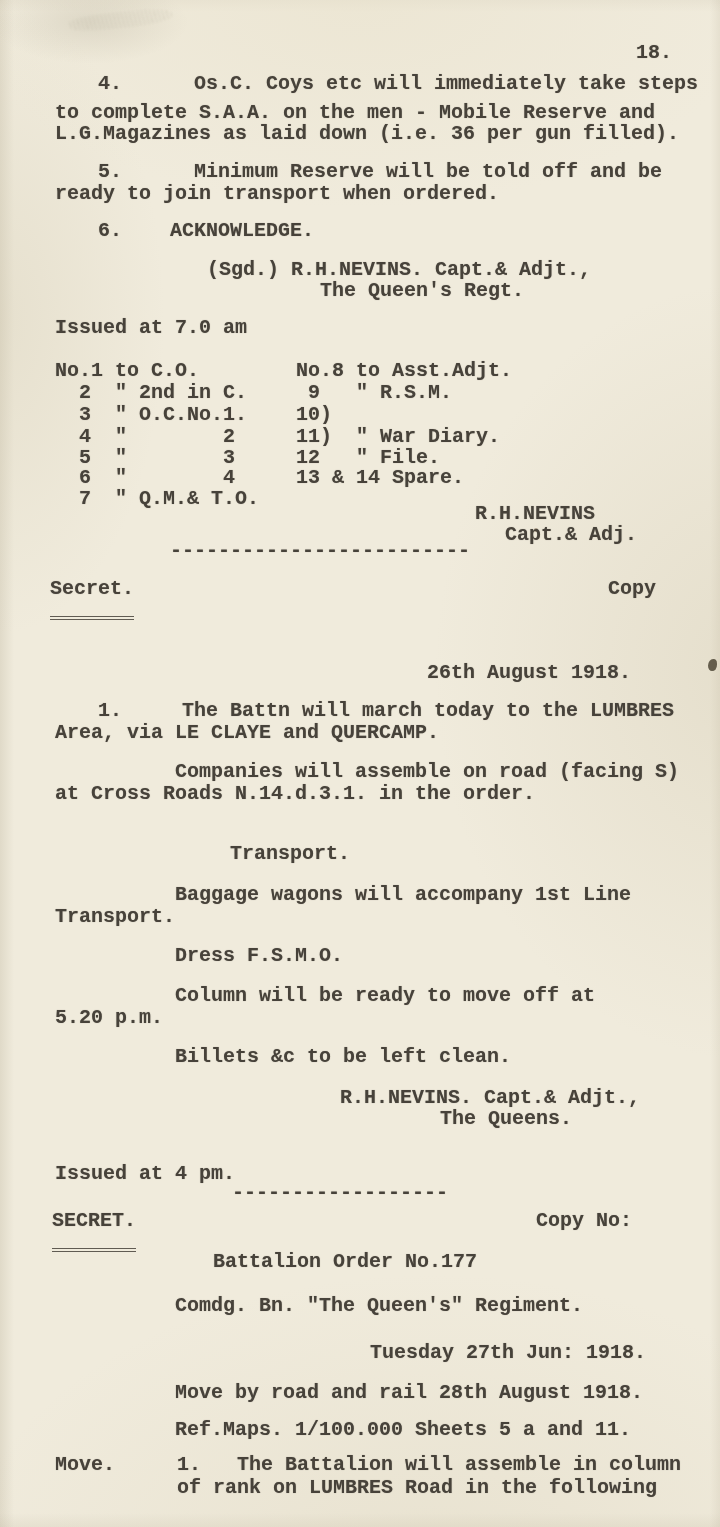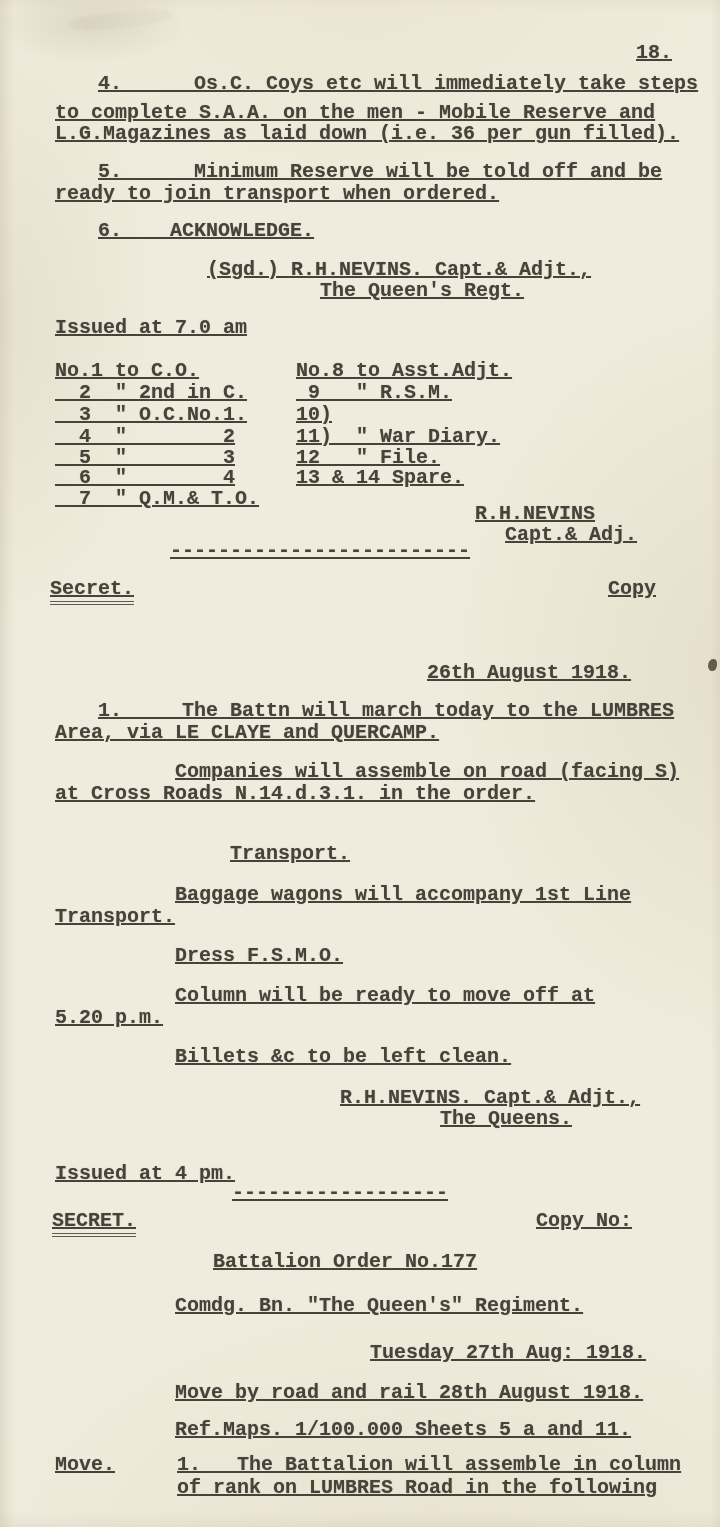--- a/index.html
+++ b/index.html
@@ -17,24 +17,23 @@
       linear-gradient(0deg, rgba(165,155,130,.12) 0px, rgba(165,155,130,0) 14px),
       linear-gradient(180deg, rgba(165,155,130,.10) 0px, rgba(165,155,130,0) 12px),
       var(--paper);
   }
   .ln{
     position:absolute;white-space:pre;
     font-family:"Liberation Mono","DejaVu Sans Mono",monospace;
     font-size:20px;line-height:22px;font-weight:700;
     color:var(--ink);
     text-shadow:0 0 1px rgba(71,66,58,.42);
-    text-decoration:underline;
   }
   .u1{border-bottom:2px solid rgba(71,66,58,.82);padding-bottom:2px;}
-  .u2{border-bottom:4px double rgba(71,66,58,.85);padding-bottom:1px;}
+  .u2{border-bottom:4px double rgba(71,66,58,.85);padding-bottom:16px;}
   .dash{letter-spacing:0;}
   .smudge{
     position:absolute;left:68px;top:12px;width:104px;height:16px;
     background:repeating-linear-gradient(80deg, transparent 0 3px, rgba(120,113,96,.38) 3px 4px);
     filter:blur(1px);transform:rotate(-6deg);opacity:.45;border-radius:40%;
   }
   .speck1{position:absolute;left:708px;top:659px;width:9px;height:12px;
     background:#4d4636;border-radius:60% 40% 55% 45%;opacity:.85;}
   .speck2{position:absolute;left:534px;top:528px;width:4px;height:4px;
     background:#7a5f46;border-radius:50%;opacity:.5;}
@@ -112,21 +111,21 @@
 
   <div class="ln" style="left:55px;top:1163px">Issued at 4 pm.</div>
   <div class="ln dash" style="left:232px;top:1182px">------------------</div>
 
   <div class="ln u2" style="left:52px;top:1210px">SECRET.</div>
   <div class="ln" style="left:536px;top:1210px">Copy No:</div>
 
   <div class="ln" style="left:213px;top:1251px">Battalion Order No.177</div>
   <div class="ln" style="left:175px;top:1295px">Comdg. Bn. "The Queen's" Regiment.</div>
 
-  <div class="ln" style="left:370px;top:1342px">Tuesday 27th Aug: 1918.</div>
+  <div class="ln" style="left:370px;top:1342px">Tuesday 27th Jun: 1918.</div>
 
   <div class="ln" style="left:175px;top:1382px">Move by road and rail 28th August 1918.</div>
   <div class="ln" style="left:175px;top:1419px">Ref.Maps. 1/100.000 Sheets 5 a and 11.</div>
 
   <div class="ln" style="left:55px;top:1454px">Move.</div>
   <div class="ln" style="left:177px;top:1454px">1.   The Battalion will assemble in column</div>
   <div class="ln" style="left:177px;top:1477px">of rank on LUMBRES Road in the following</div>
 
 </div>
 

